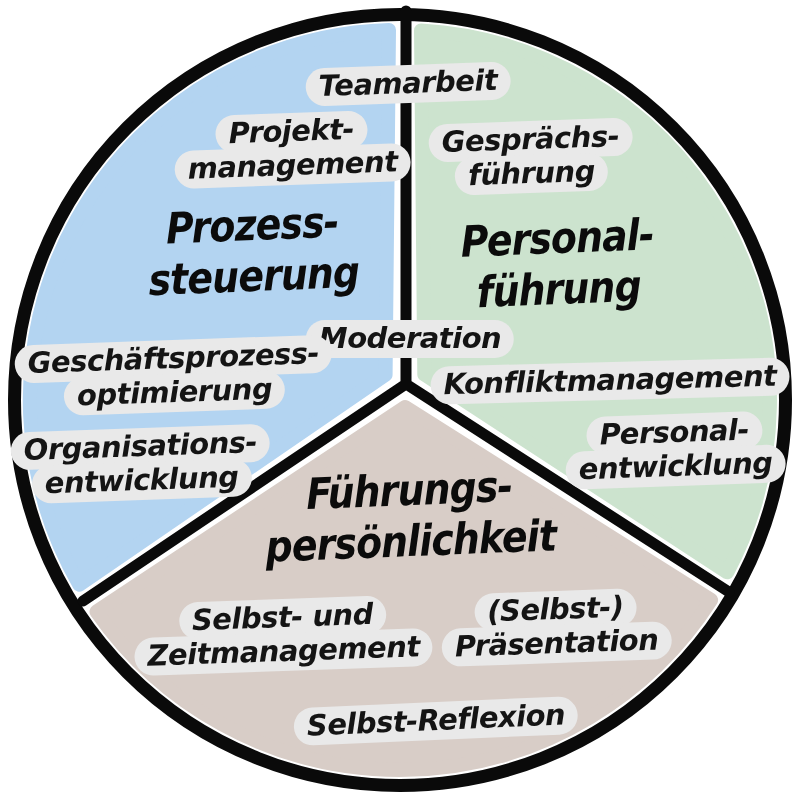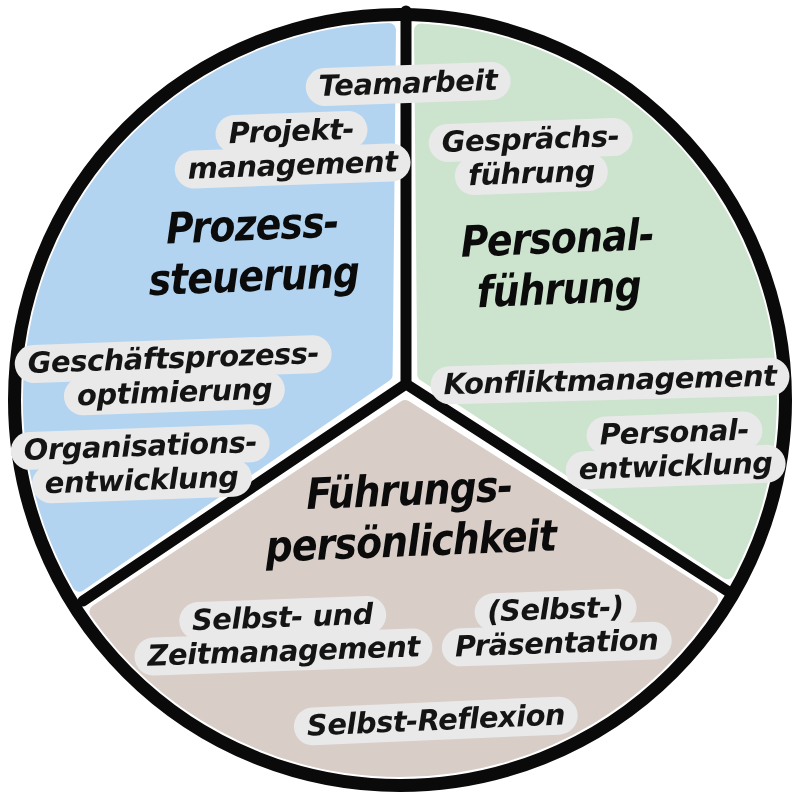--- a/index.html
+++ b/index.html
@@ -59,20 +59,23 @@
 
     <path d="M 406 11 L 406 384 M 406 384 L 83 601 M 406 384 L 729 592" fill="none" stroke="#0A0A0A" stroke-width="11" stroke-linecap="round"></path>
   </svg>
 
   <div class="labels">
 
     <div class="label" style="left:408px; top:84px; transform:translate(-50%,-50%) rotate(-2deg);">
       <span class="pill">Teamarbeit</span>
     </div>
 
+    <div class="label" style="left:410px; top:339px;">
+      <span class="pill">Moderation</span>
+    </div>
 
     <div class="label" style="left:292px; top:149px; transform:translate(-50%,-50%) rotate(-2deg);">
       <span class="pill">Projekt-</span>
       <span class="pill">management</span>
     </div>
 
     <div class="label title" style="left:253px; top:251px; transform:translate(-50%,-50%) scaleX(0.88) rotate(-2deg);">
       <span class="tline">Prozess-</span>
       <span class="tline">steuerung</span>
     </div>

